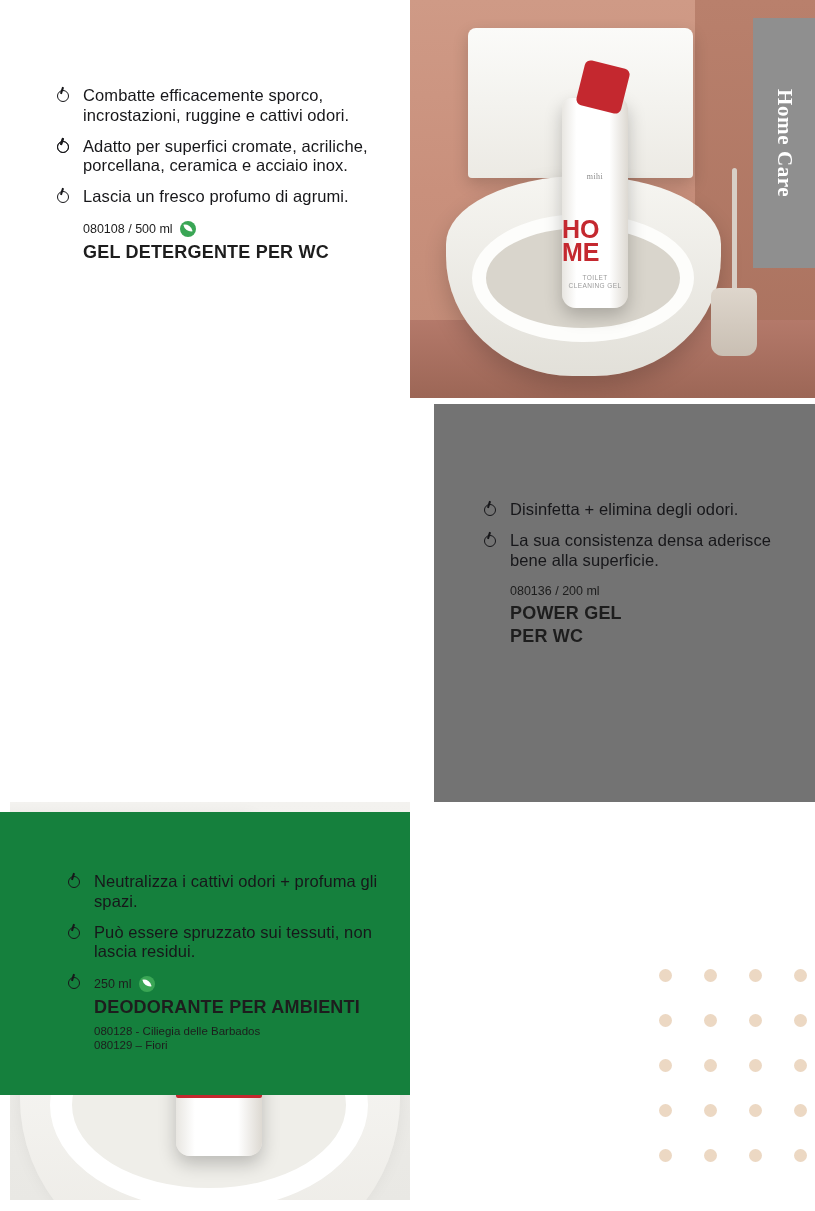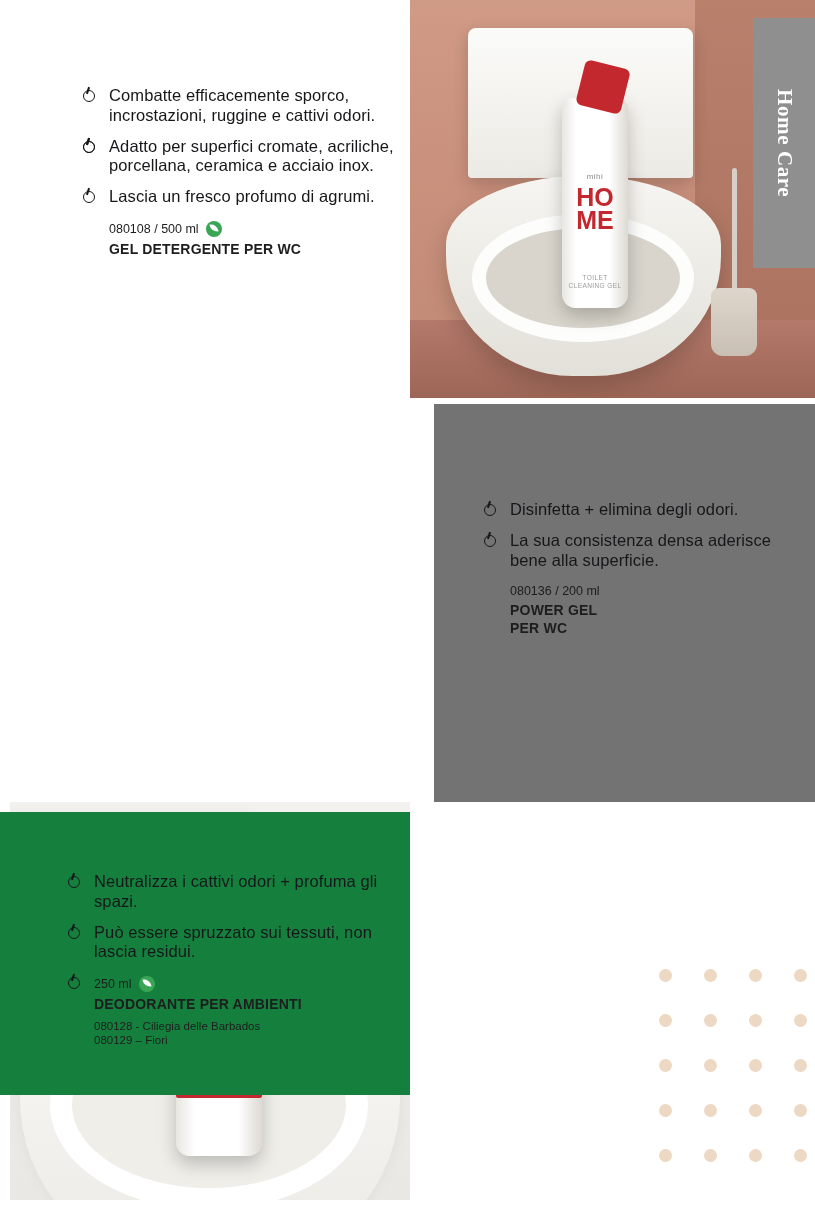--- a/index.html
+++ b/index.html
@@ -111,41 +111,42 @@
     box-shadow: 0 8px 18px rgba(0,0,0,.22);
   }
   .bottle .cap {
     position: absolute;
     background: #c4282f;
     border-radius: 6px;
   }
   .bottle .brand {
     position: absolute; left: 0; right: 0;
     text-align: center; color: #8a8a8a;
-    font-size: 9px; letter-spacing: .5px;
+    font-size: 9px; letter-spacing: .5px; font-family: Liberation Serif, serif;
   }
   .bottle .home {
-    position: absolute; left: 0; right: 0; text-align: center;
+    position: absolute; left: 0; right: 0; text-align: left;
     color: #c4282f; font-weight: 700; line-height: .92;
     font-family: "Liberation Sans", sans-serif;
+    margin-top: 32px;
   }
   .bottle .footer-txt {
     position: absolute; left: 0; right: 0; text-align: center;
     color: #9a9a9a; font-size: 6.5px; line-height: 1.25; letter-spacing: .4px;
   }
 
   
   .b1 { left: 152px; top: 98px; width: 66px; height: 210px; }
   .b1 .cap { left: 18px; top: -34px; width: 46px; height: 46px; transform: rotate(14deg); }
   .b1 .brand { top: 74px; font-size: 8px; }
   .b1 .home { top: 88px; font-size: 25px; }
   .b1 .footer-txt { bottom: 18px; }
 
   
-  .text1 { left: 0; top: 0; width: 410px; height: 398px; background: #fff; margin-left: 26px; }
+  .text1 { left: 0; top: 0; width: 410px; height: 398px; background: #fff; }
 
   
   .tab {
     position: absolute; right: 0; top: 18px; width: 62px; height: 250px;
     background: #8f8f8f;
     display: flex; align-items: center; justify-content: center;
   }
   .tab span {
     color: #ffffff;
     font-family: "Liberation Serif", serif;
@@ -234,21 +235,21 @@
     background: #3aa655; position: relative; display: inline-block;
   }
   .leaf::after {
     content: "";
     position: absolute; left: 4px; top: 3px; width: 8px; height: 8px;
     background: #ffffff;
     border-radius: 0 100% 0 100%;
     transform: rotate(-10deg);
   }
   .meta .name {
-    font-size: 14px; font-weight: 700; color: #1d1d1d; margin-top: 4px;
+    font-size: 18px; font-weight: 700; color: #1d1d1d; margin-top: 4px;
     letter-spacing: .2px; line-height: 1.25;
   }
   .meta .sub {
     font-size: 11.5px; color: #1d1d1d; margin-top: 5px; line-height: 1.28;
   }
 
   .block1 { position: absolute; left: 57px; top: 86px; width: 330px; }
   .block2 { position: absolute; left: 50px; top: 96px; width: 320px; }
   .block3 { position: absolute; left: 68px; top: 60px; width: 320px; }
 </style>

